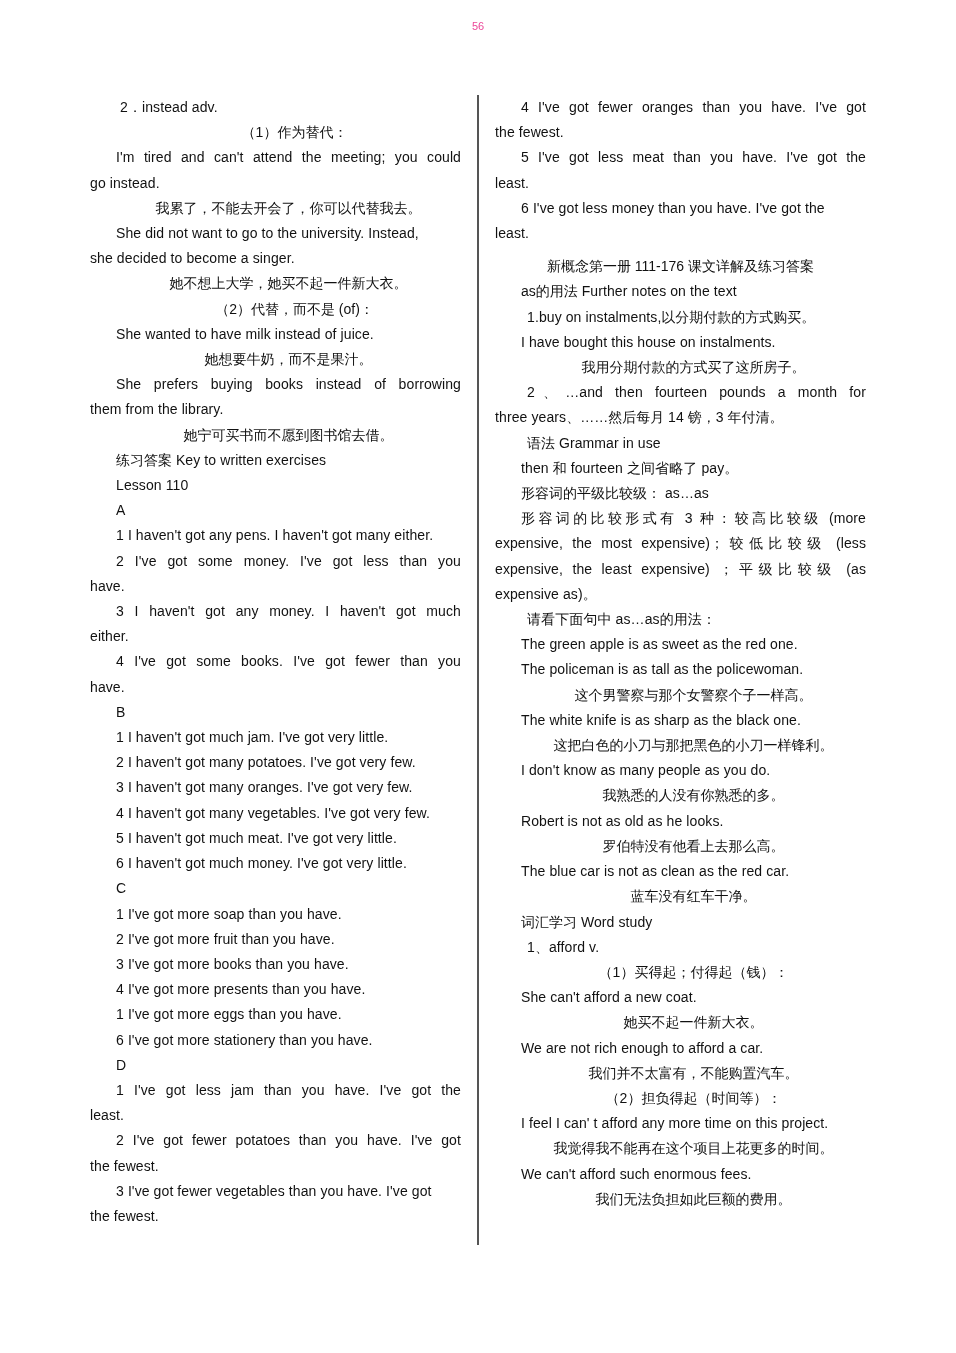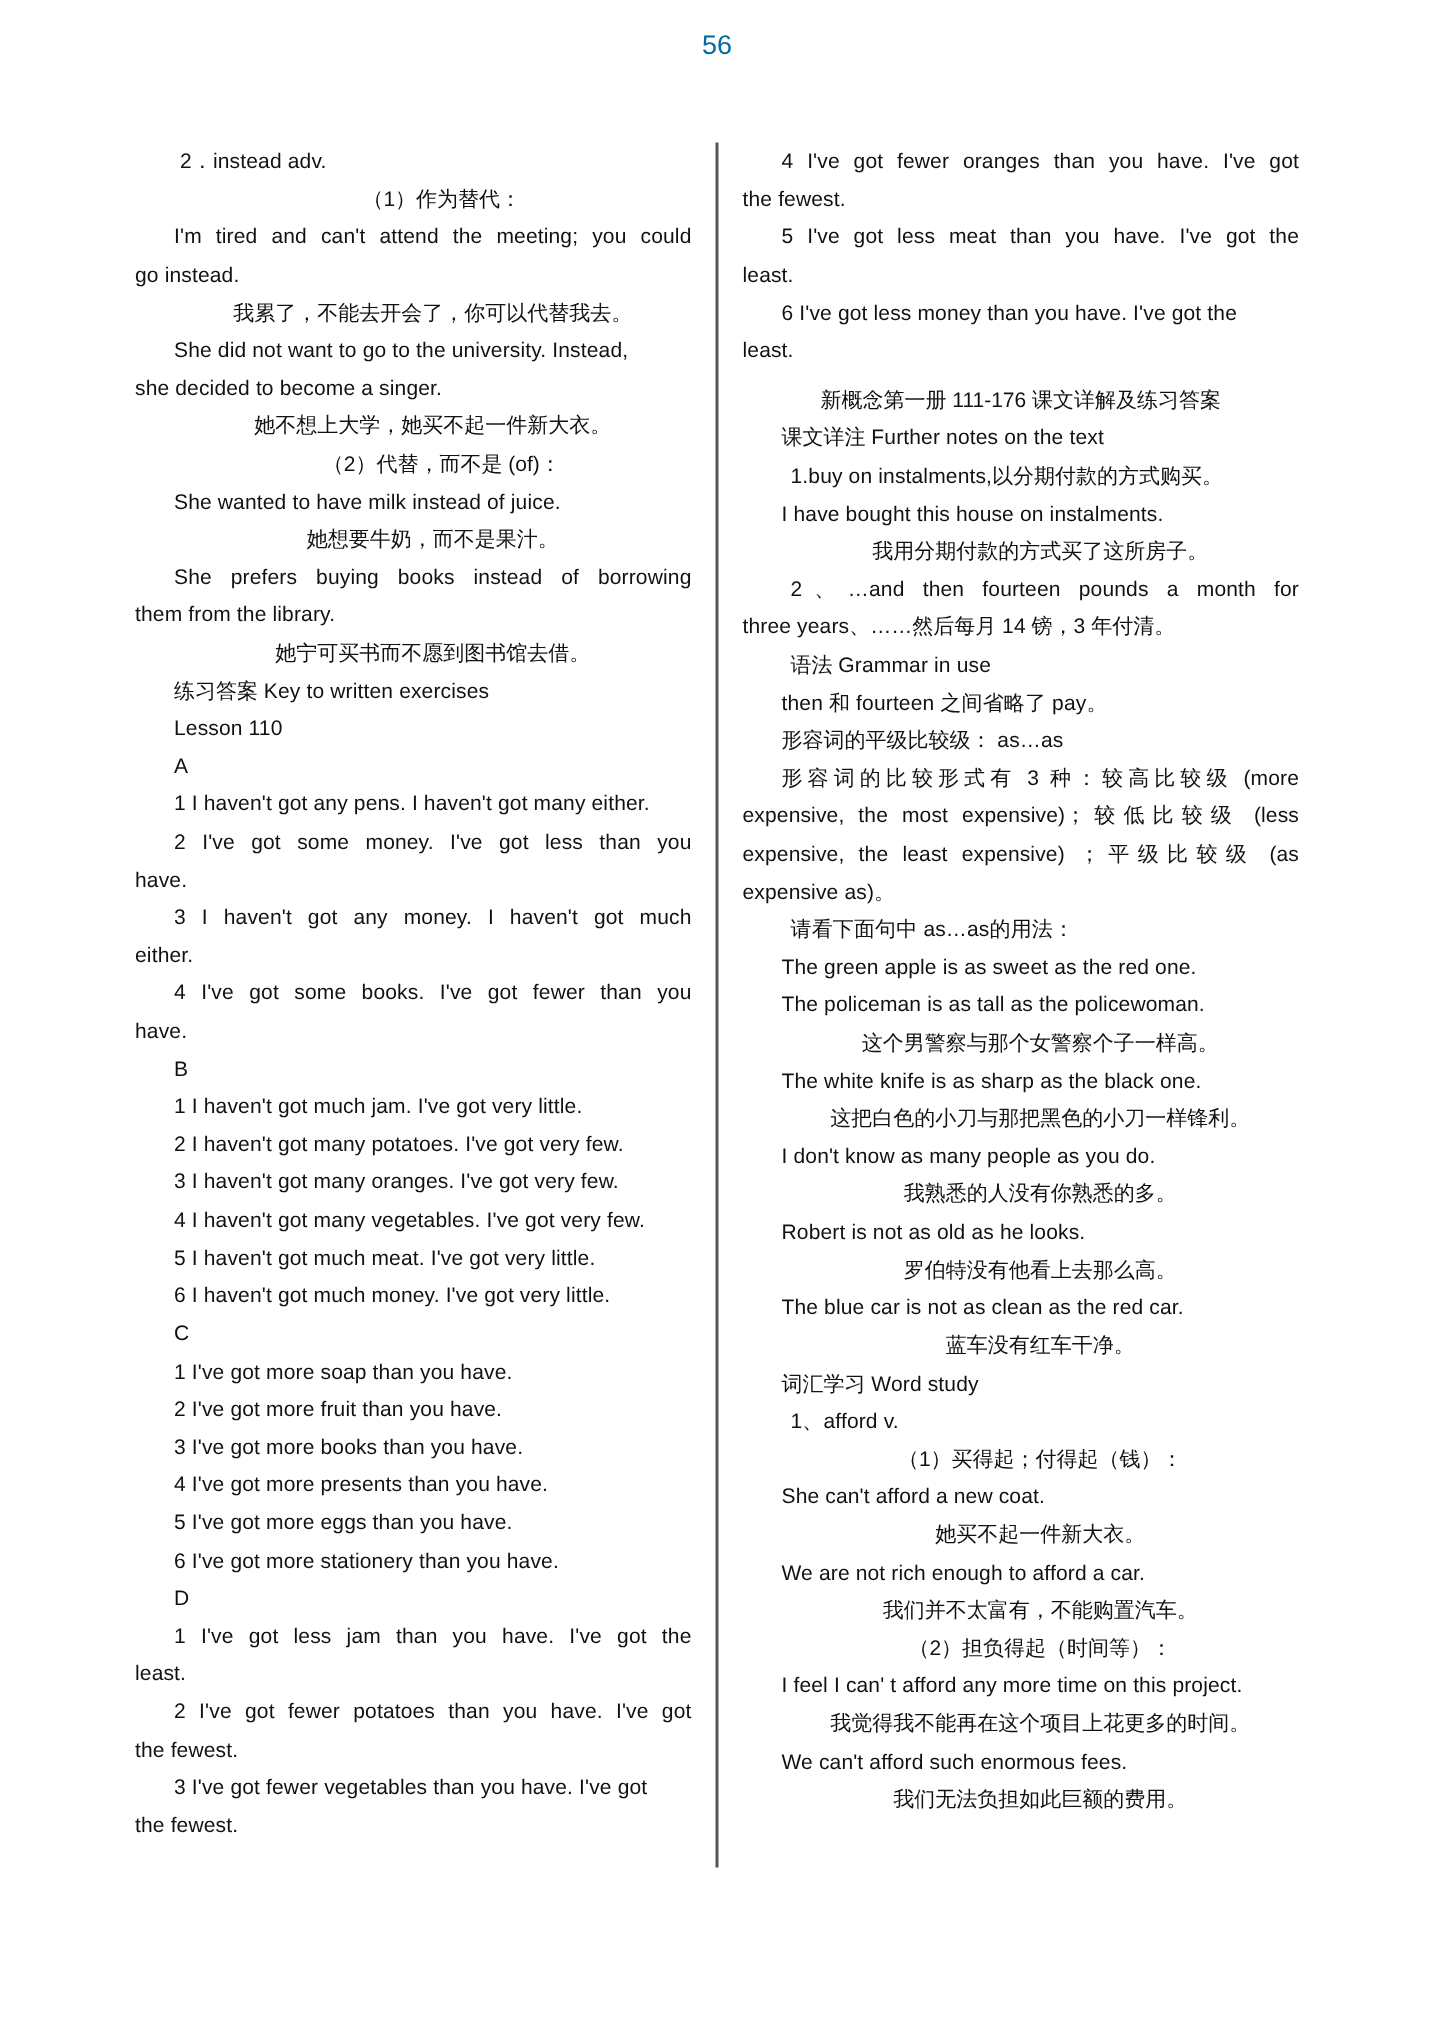--- a/index.html
+++ b/index.html
@@ -15,22 +15,22 @@
     font-family: "Liberation Sans", "DejaVu Sans", sans-serif;
     color: #111111;
     font-size: 14px;
   }
   .page-number {
     position: absolute;
     top: 20px;
     left: 0;
     width: 956px;
     text-align: center;
-    font-size: 18px;
-    color: #0369a1;
+    font-size: 11px;
+    color: #ec4899;
   }
   .divider {
     position: absolute;
     left: 477px;
     top: 95px;
     width: 2px;
     height: 1150px;
     background: #555;
   }
   .col {
@@ -99,21 +99,21 @@
   <div class="line ind">3 I haven't got many oranges. I've got very few.</div>
   <div class="line ind">4 I haven't got many vegetables. I've got very few.</div>
   <div class="line ind">5 I haven't got much meat. I've got very little.</div>
   <div class="line ind">6 I haven't got much money. I've got very little.</div>
 
   <div class="line ind">C</div>
   <div class="line ind">1 I've got more soap than you have.</div>
   <div class="line ind">2 I've got more fruit than you have.</div>
   <div class="line ind">3 I've got more books than you have.</div>
   <div class="line ind">4 I've got more presents than you have.</div>
-  <div class="line ind">5 I've got more eggs than you have.</div>
+  <div class="line ind">1 I've got more eggs than you have.</div>
   <div class="line ind">6 I've got more stationery than you have.</div>
 
   <div class="line ind">D</div>
   <div class="line just ind">1 I've got less jam than you have. I've got the</div>
   <div class="line">least.</div>
   <div class="line just ind">2 I've got fewer potatoes than you have. I've got</div>
   <div class="line">the fewest.</div>
   <div class="line ind">3 I've got fewer vegetables than you have. I've got</div>
   <div class="line">the fewest.</div>
 </div>
@@ -121,21 +121,21 @@
 <div class="col col-right">
   <div class="line just ind">4 I've got fewer oranges than you have. I've got</div>
   <div class="line">the fewest.</div>
   <div class="line just ind">5 I've got less meat than you have. I've got the</div>
   <div class="line">least.</div>
   <div class="line ind">6 I've got less money than you have. I've got the</div>
   <div class="line">least.</div>
   <div class="gap"></div>
 
   <div class="line zh">新概念第一册   111-176  课文详解及练习答案</div>
-  <div class="line ind"><span class="zh">课文详注   </span><span class="b">Further notes on the text</span></div>
+  <div class="line ind"><span class="zh">as的用法   </span><span class="b">Further notes on the text</span></div>
   <div class="line ind-n"><span class="b">1.buy on instalments</span><span class="zh">,以分期付款的方式购买。</span></div>
   <div class="line ind">I have bought this house on instalments.</div>
   <div class="line zh ind">我用分期付款的方式买了这所房子。</div>
   <div class="line just b ind-n">2、…and then fourteen pounds a month for</div>
   <div class="line"><span class="b">three years</span><span class="zh">、……然后每月  </span><span class="b">14</span><span class="zh"> 镑，</span><span class="b">3</span><span class="zh"> 年付清。</span></div>
   <div class="line ind-n"><span class="zh">语法   </span><span class="b">Grammar in use</span></div>
 
   <div class="line ind">then 和 fourteen 之间省略了  pay。</div>
   <div class="line ind"><span class="zh">形容词的平级比较级：    </span><span class="b">as…as</span></div>
   <div class="line just ind">形容词的比较形式有   3 种：较高比较级  (more</div>

